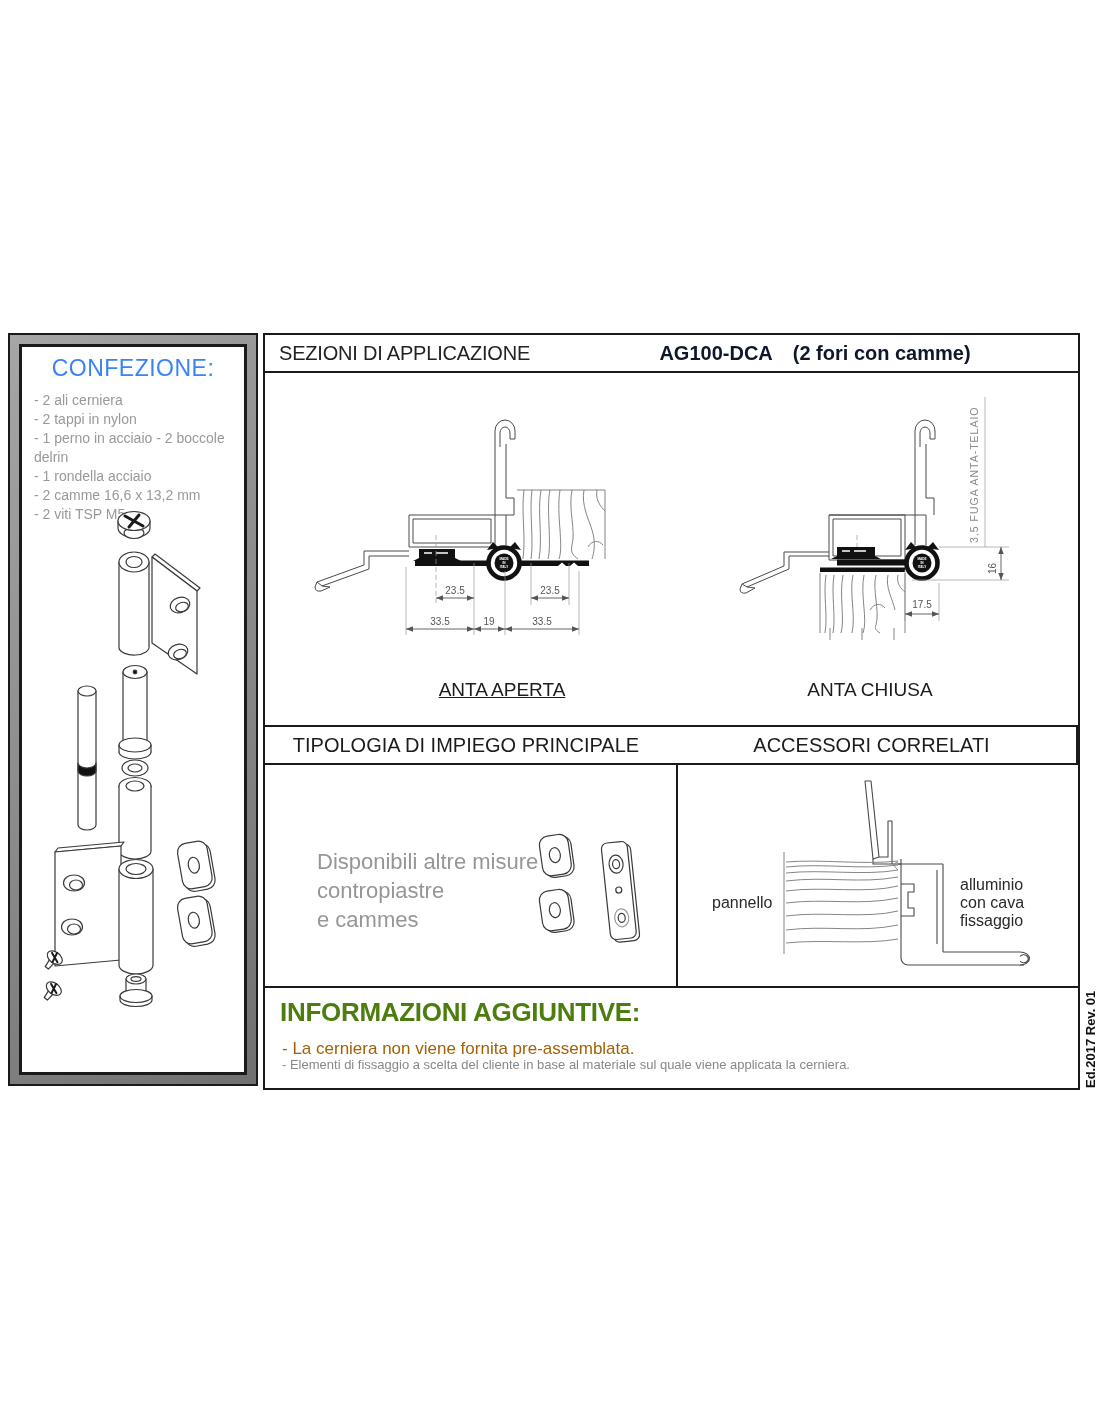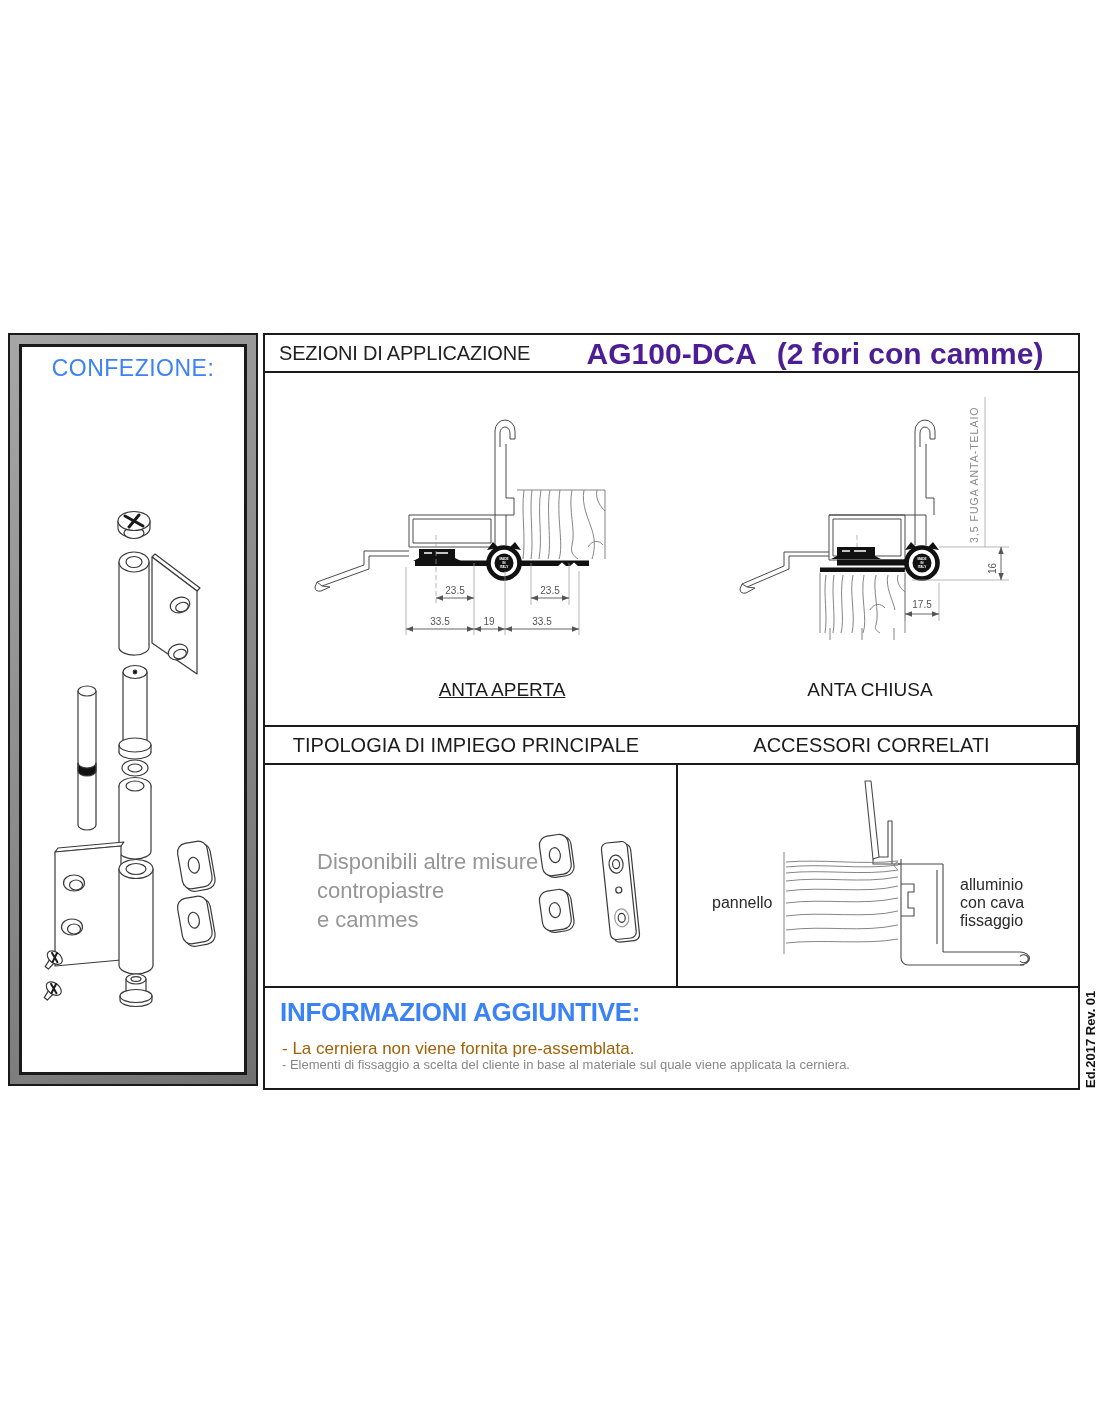--- a/index.html
+++ b/index.html
@@ -14,21 +14,21 @@
   .cf-title { margin-top:8px; text-align:center; font-size:23px; color:#3b82f6; letter-spacing:.5px; }
   .cf-list { margin:9px 8px 0 12px; font-size:14px; line-height:19px; color:#999; }
   .cf-svg { position:absolute; left:0; top:148px; width:222px; height:515px; }
 
   
   .mb { position:absolute; left:263px; top:333px; width:817px; height:757px;
         border:2px solid #1a1a1a; background:#fff; }
   .mb-header { position:absolute; left:0; right:0; top:0; height:38px; border-bottom:2px solid #1a1a1a; }
   .mb-header .sec-label { position:absolute; left:14px; top:0; line-height:37px; font-size:20px; color:#222; letter-spacing:-.2px; }
   .mb-product { position:absolute; left:300px; top:0; width:500px; line-height:37px; text-align:center;
-                font-size:30px; font-weight:bold; color:#4c1d95; white-space:nowrap; }
+                font-size:20px; font-weight:bold; color:#0f172a; white-space:nowrap; }
   .mb-product .variant { margin-left:20px; }
 
   .svg-aperta { position:absolute; left:37px; top:60px; width:380px; height:250px; }
   .svg-chiusa { position:absolute; left:437px; top:60px; width:340px; height:250px; }
   .caption { position:absolute; top:344px; height:24px; font-size:19px; color:#1c1c1c; text-align:center; }
   .cap-ap { left:97px; width:280px;text-decoration:underline; }
   .cap-ch { left:480px; width:250px; }
 
   .band { position:absolute; left:0; right:0; top:390px; height:40px;
           border-top:2px solid #1a1a1a; border-bottom:2px solid #1a1a1a; display:flex; }
@@ -36,21 +36,21 @@
   .band-left { width:411px; border-right:2px solid #1a1a1a; }
   .band-right { flex:1; }
 
   .content-row { position:absolute; left:0; right:0; top:430px; height:221px; }
   .content-div { position:absolute; left:411px; top:0; bottom:0; width:2px; background:#1a1a1a; }
   .acc-note { position:absolute; left:52px; top:82px; font-size:22px; line-height:29px; color:#969696; }
   .svg-acc { position:absolute; left:262px; top:57px; width:125px; height:130px; }
   .svg-tip { position:absolute; left:437px; top:7px; width:340px; height:200px; }
 
   .mb-info { position:absolute; left:0; right:0; top:651px; bottom:0; border-top:2px solid #1a1a1a; }
-  .info-title { position:absolute; left:15px; top:9px; font-size:26px; font-weight:600; color:#3b82f6; letter-spacing:-.3px; }
+  .info-title { position:absolute; left:15px; top:9px; font-size:26px; font-weight:600; color:#4d7c0f; letter-spacing:-.3px; }
   .info-b1 { position:absolute; left:17px; top:51px; font-size:17px; color:#a16207; }
   .info-b2 { position:absolute; left:17px; top:69px; font-size:13px; color:#888; }
 
   .edition { position:absolute; left:1083px; top:1088px; width:112px; height:14px;
              transform:rotate(-90deg); transform-origin:0 0;
              font-size:13px; font-weight:bold; color:#111; white-space:nowrap; }
 
   svg text { font-family:"Liberation Sans", sans-serif; }
   .dim-t { font-size:10px; fill:#555; }
   .logo-t { font-size:3.1px; font-weight:bold; fill:#fff; }
@@ -58,20 +58,28 @@
   .gap-t { font-size:10.5px; fill:#8a8a8a; letter-spacing:1px; }
 </style>
 </head>
 <body>
 
 <div class="page">
 
   <div class="lb1">
     <div class="lb2">
       <div class="cf-title">CONFEZIONE:</div>
+      <div class="cf-list">
+        <div>- 2 ali cerniera</div>
+        <div>- 2 tappi in nylon</div>
+        <div>- 1 perno in acciaio - 2 boccole delrin</div>
+        <div>- 1 rondella acciaio</div>
+        <div>- 2 camme 16,6 x 13,2 mm</div>
+        <div>- 2 viti TSP M5</div>
+      </div>
 
       <svg class="cf-svg" viewBox="0 0 222 515">
         <g stroke="#3a3a3a" stroke-width="1.2" fill="#fff" stroke-linejoin="round" stroke-linecap="round">
 
           <path d="M96,26 L96,33 A16,9.5 0 0 0 128,33 L128,26" fill="#fff"></path>
           <ellipse cx="112" cy="38" rx="10" ry="5.5"></ellipse>
           <ellipse cx="112" cy="26" rx="16" ry="9.5"></ellipse>
           <path d="M103,21 L121,31 M117,20 L107,32" stroke="#1a1a1a" stroke-width="3" fill="none"></path>
 
           <path d="M130,62 L133,59 L178,93 L175,96 Z"></path>

